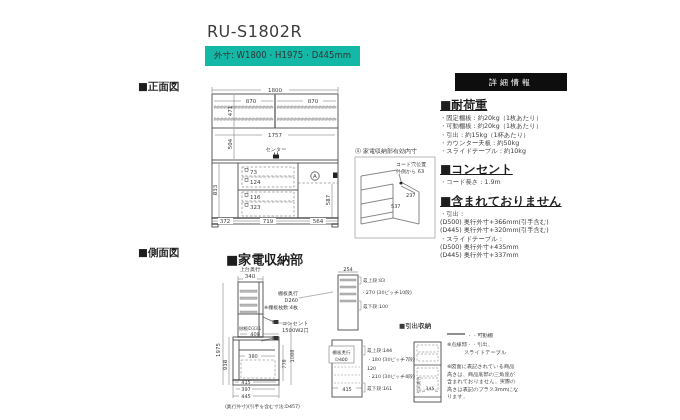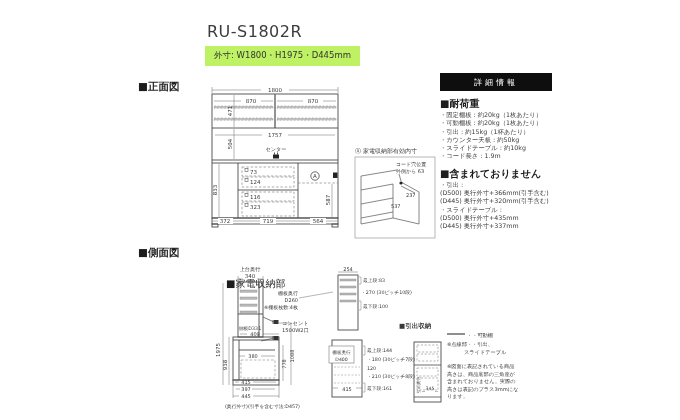--- a/index.html
+++ b/index.html
@@ -3,27 +3,27 @@
 <meta charset="utf-8">
 <style>
   html,body{margin:0;padding:0;background:#fff;}
   #stage{
     position:relative;width:680px;height:420px;background:#ffffff;
     font-family:"DejaVu Sans","Liberation Sans",sans-serif;color:#333;
     overflow:hidden;
   }
   .abs{position:absolute;}
   .title{font-size:16px;color:#3c3c3c;letter-spacing:.5px;}
-  .badge{background:#bef264;color:#333;font-size:8.5px;padding:4px 9px;white-space:nowrap;}
+  .badge{background:#14b8a6;color:#333;font-size:8.5px;padding:4px 9px;white-space:nowrap;}
   .seclabel{font-size:10.5px;font-weight:bold;color:#1d1d1d;white-space:nowrap;}
-  .sublabel{font-size:10px;font-weight:normal;color:#1d1d1d;white-space:nowrap;margin-top:26px;}
+  .sublabel{font-size:13px;font-weight:bold;color:#1d1d1d;white-space:nowrap;}
   .details{width:150px;}
-  .details .hdr{width:112px;background:#0e0e0e;color:#fff;
+  .details .hdr{margin-left:15px;width:112px;background:#0e0e0e;color:#fff;
     font-size:8px;letter-spacing:3px;text-align:center;padding:4px 0 3px 0;}
-  .details .sect{font-size:10px;font-weight:bold;color:#1d1d1d;margin-top:6px;}
+  .details .sect{font-size:12px;font-weight:bold;color:#1d1d1d;margin-top:6px;text-decoration:underline;}
   .details .item{font-size:6.3px;color:#3a3a3a;line-height:1.32;white-space:nowrap;}
   svg text{fill:#3a3a3a;}
   svg .dim{font-size:5.5px;}
   svg .dimS{font-size:5px;}
   svg .lbl{font-size:5.2px;}
 </style>
 </head>
 <body>
 
 <div id="stage">
@@ -147,20 +147,21 @@
   </svg>
 
   <div class="abs details" style="left:440px;top:73px;">
     <div class="hdr">詳細情報</div>
     <div class="sect">■耐荷重</div>
     <div class="item">・固定棚板：約20kg（1枚あたり）</div>
     <div class="item">・可動棚板：約20kg（1枚あたり）</div>
     <div class="item">・引出：約15kg（1杯あたり）</div>
     <div class="item">・カウンター天板：約50kg</div>
     <div class="item">・スライドテーブル：約10kg</div>
+    <div class="sect">■コンセント</div>
     <div class="item">・コード長さ：1.9m</div>
     <div class="sect">■含まれておりません</div>
     <div class="item">・引出：</div>
     <div class="item">(D500) 奥行外寸+366mm(引手含む)</div>
     <div class="item">(D445) 奥行外寸+320mm(引手含む)</div>
     <div class="item">・スライドテーブル：</div>
     <div class="item">(D500) 奥行外寸+435mm</div>
     <div class="item">(D445) 奥行外寸+337mm</div>
   </div>
 

